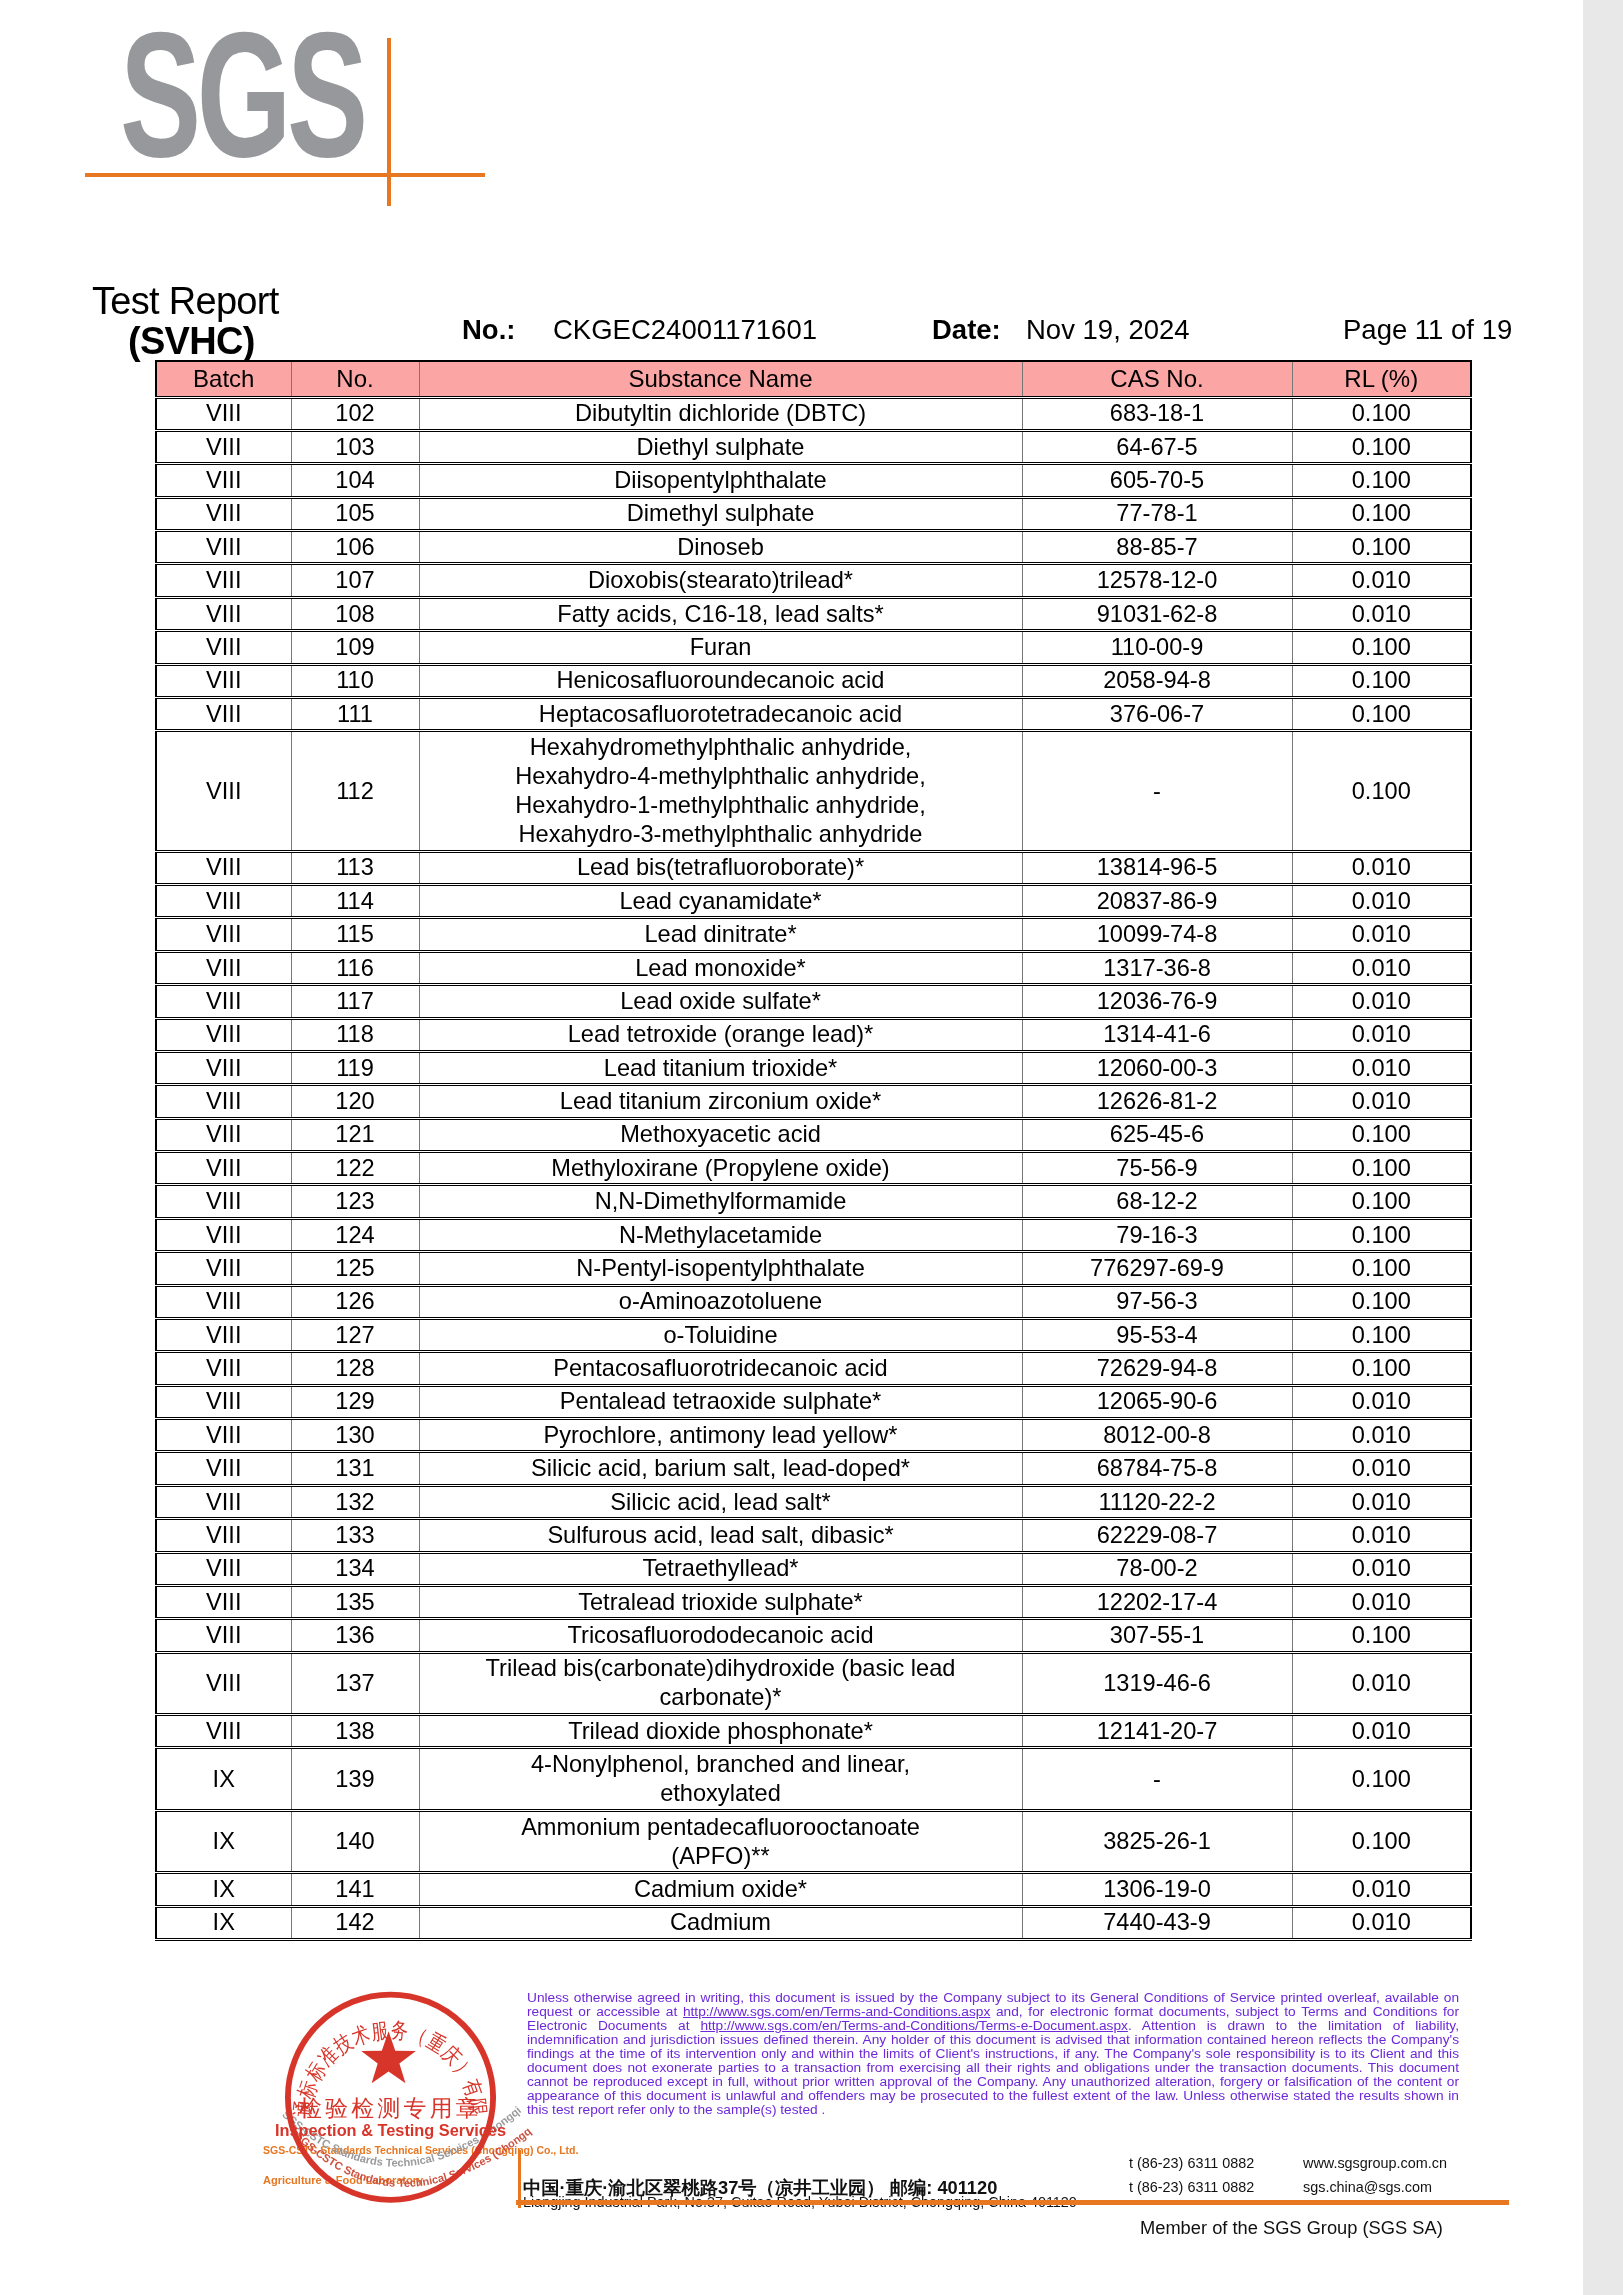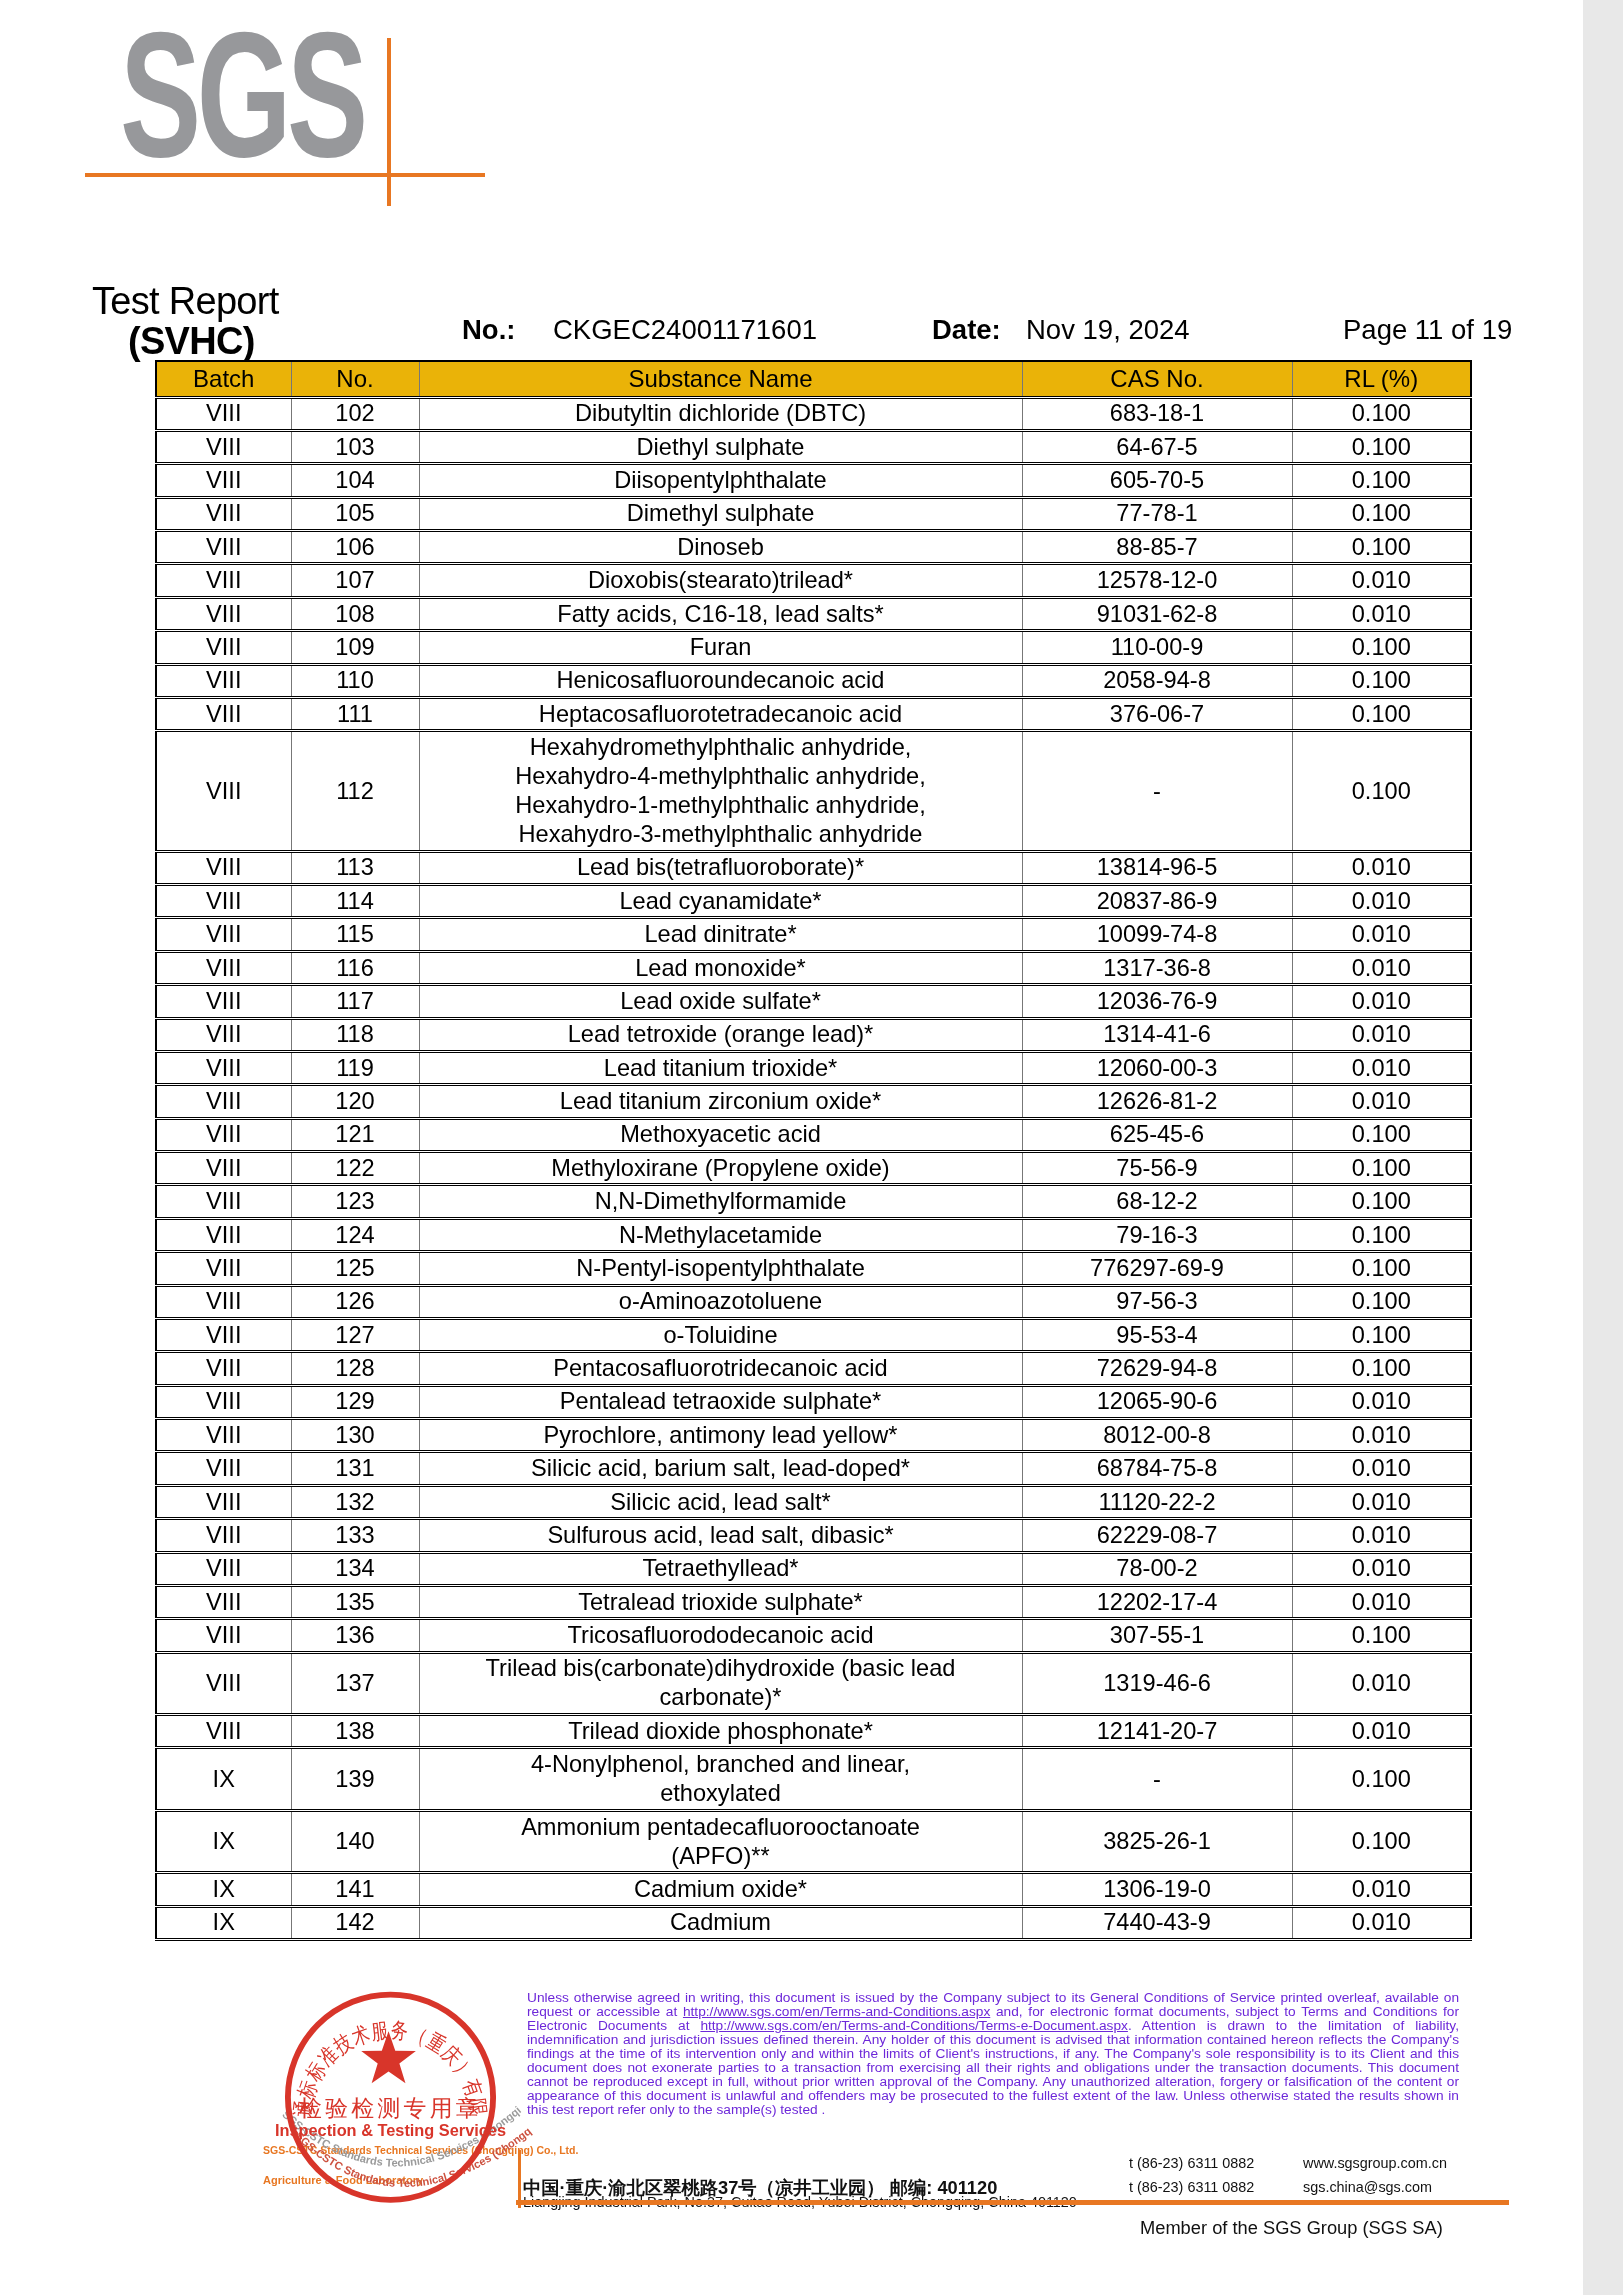--- a/index.html
+++ b/index.html
@@ -20,21 +20,21 @@
   .m-bold{font-weight:bold;}
   .no-label{left:462px;}
   .no-value{left:553px;}
   .date-label{left:932px;}
   .date-value{left:1026px;}
   .page-label{left:1343px;}
 
   
   .tblwrap{left:155px;top:360px;}
   table{border-collapse:collapse;table-layout:fixed;width:1316px;border:2.6px solid #000;}
-  th{background:#eab308;font-weight:normal;font-size:24px;line-height:31px;padding:1.3px 5.2px;
+  th{background:#fca5a5;font-weight:normal;font-size:24px;line-height:31px;padding:1.3px 5.2px;
      border-bottom:3.9px double #000;text-align:center;}
   td{font-size:23.6px;line-height:29px;padding:0.7px 5.2px;text-align:center;vertical-align:middle;
      border-bottom:3.9px double #000;}
   td + td, th + th{border-left:1.3px solid #777;}
   .name{white-space:pre-line;}
 
   
   .disc{left:527px;top:1991px;width:932px;font-size:13.7px;line-height:14px;
         text-align:justify;color:#6d28d9;}
   .u{text-decoration:underline;}

